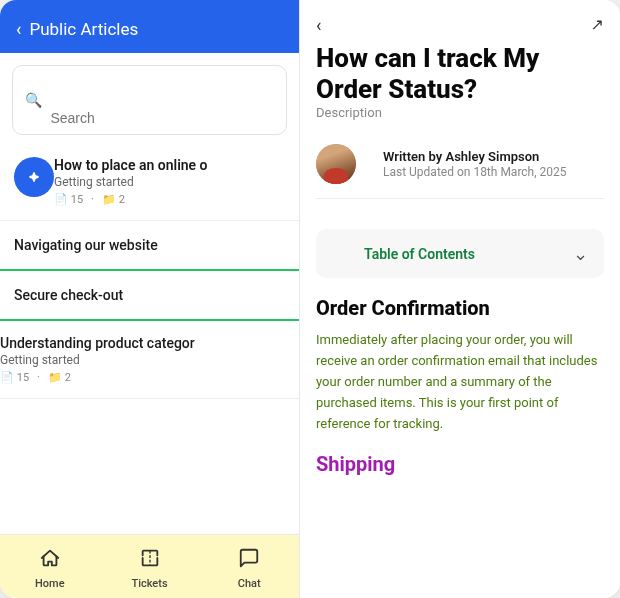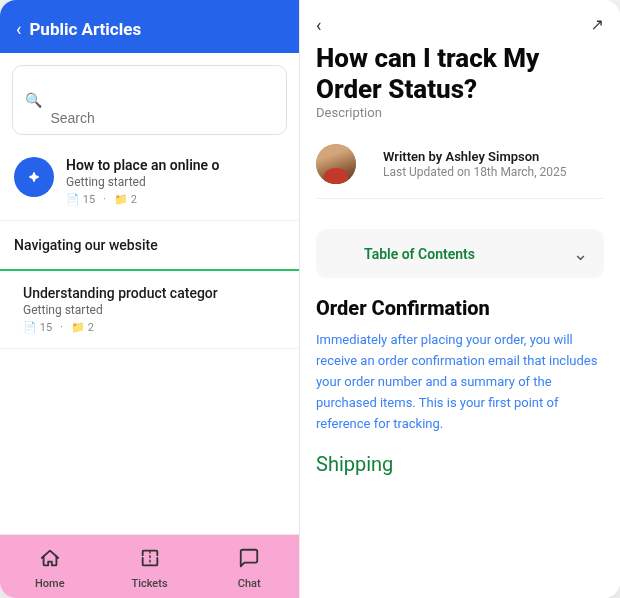--- a/index.html
+++ b/index.html
@@ -43,21 +43,21 @@
       gap: 8px;
     }
     .back-arrow {
       color: #fff;
       font-size: 18px;
       cursor: pointer;
     }
     .left-header-title {
       color: #fff;
       font-size: 17px;
-      font-weight: 700;
+      font-weight: 400;
     }
     .search-bar {
       background: #fff;
       border-radius: 10px;
       margin: 12px 12px 8px;
       display: flex;
       align-items: center;
       gap: 8px;
       padding: 8px 12px;
       border: 1px solid #e0e0e0;
@@ -77,21 +77,20 @@
     }
 
     
     .article-list {
       flex: 1;
       overflow-y: auto;
     }
     .article-item-featured {
       display: flex;
       align-items: flex-start;
-      gap: 12px;
       padding: 14px 14px;
       border-bottom: 1px solid #efefef;
     }
     .article-icon-circle {
       width: 40px;
       height: 40px;
       border-radius: 50%;
       background: #2563eb;
       display: flex;
       align-items: center;
@@ -136,21 +135,21 @@
     .article-simple {
       padding: 16px 14px;
       border-bottom: 2px solid #22c55e;
       font-size: 14px;
       font-weight: 500;
       color: #1a1a1a;
       cursor: pointer;
     }
 
     .article-item-bottom {
-      padding: 14px 23px;
+      padding: 14px 0;
       border-bottom: 1px solid #efefef;
     }
     .article-bottom-title {
       font-size: 14px;
       font-weight: 500;
       color: #1a1a1a;
       white-space: nowrap;
       overflow: hidden;
       text-overflow: ellipsis;
     }
@@ -165,21 +164,21 @@
       gap: 8px;
       margin-top: 4px;
       font-size: 11px;
       color: #888;
     }
 
     
     .bottom-nav {
       display: flex;
       border-top: 1px solid #e8e8e8;
-      background: #f9a8d4;
+      background: #fef9c3;
       padding: 8px 0 4px;
     }
     .nav-item {
       flex: 1;
       display: flex;
       flex-direction: column;
       align-items: center;
       gap: 3px;
       cursor: pointer;
       padding: 4px 0;
@@ -304,28 +303,28 @@
       color: #555;
     }
     .section-title {
       font-size: 20px;
       font-weight: 800;
       color: #0a0a0a;
       margin-bottom: 10px;
     }
     .section-text {
       font-size: 13px;
-      color: #3b82f6;
+      color: #4d7c0f;
       line-height: 1.6;
       margin-bottom: 18px;
     }
     .shipping-title {
       font-size: 20px;
-      font-weight: 400;
-      color: #15803d;
+      font-weight: 700;
+      color: #a21caf;
       margin-top: 0;
     }
   </style>
 </head>
 <body>
 
 <div class="app-container">
 
   <div class="left-panel">
     <div class="left-header">
@@ -358,20 +357,21 @@
             <span>·</span>
             <span class="meta-item">
               <span>📁</span>
               <span>2</span>
             </span>
           </div>
         </div>
       </div>
 
       <div class="article-simple">Navigating our website</div>
+      <div class="article-simple">Secure check-out</div>
 
       <div class="article-item-bottom">
         <div class="article-bottom-title">Understanding product categor</div>
         <div class="article-bottom-subtitle">Getting started</div>
         <div class="article-bottom-meta">
           <span class="meta-item">
             <span>📄</span>
             <span>15</span>
           </span>
           <span>·</span>

